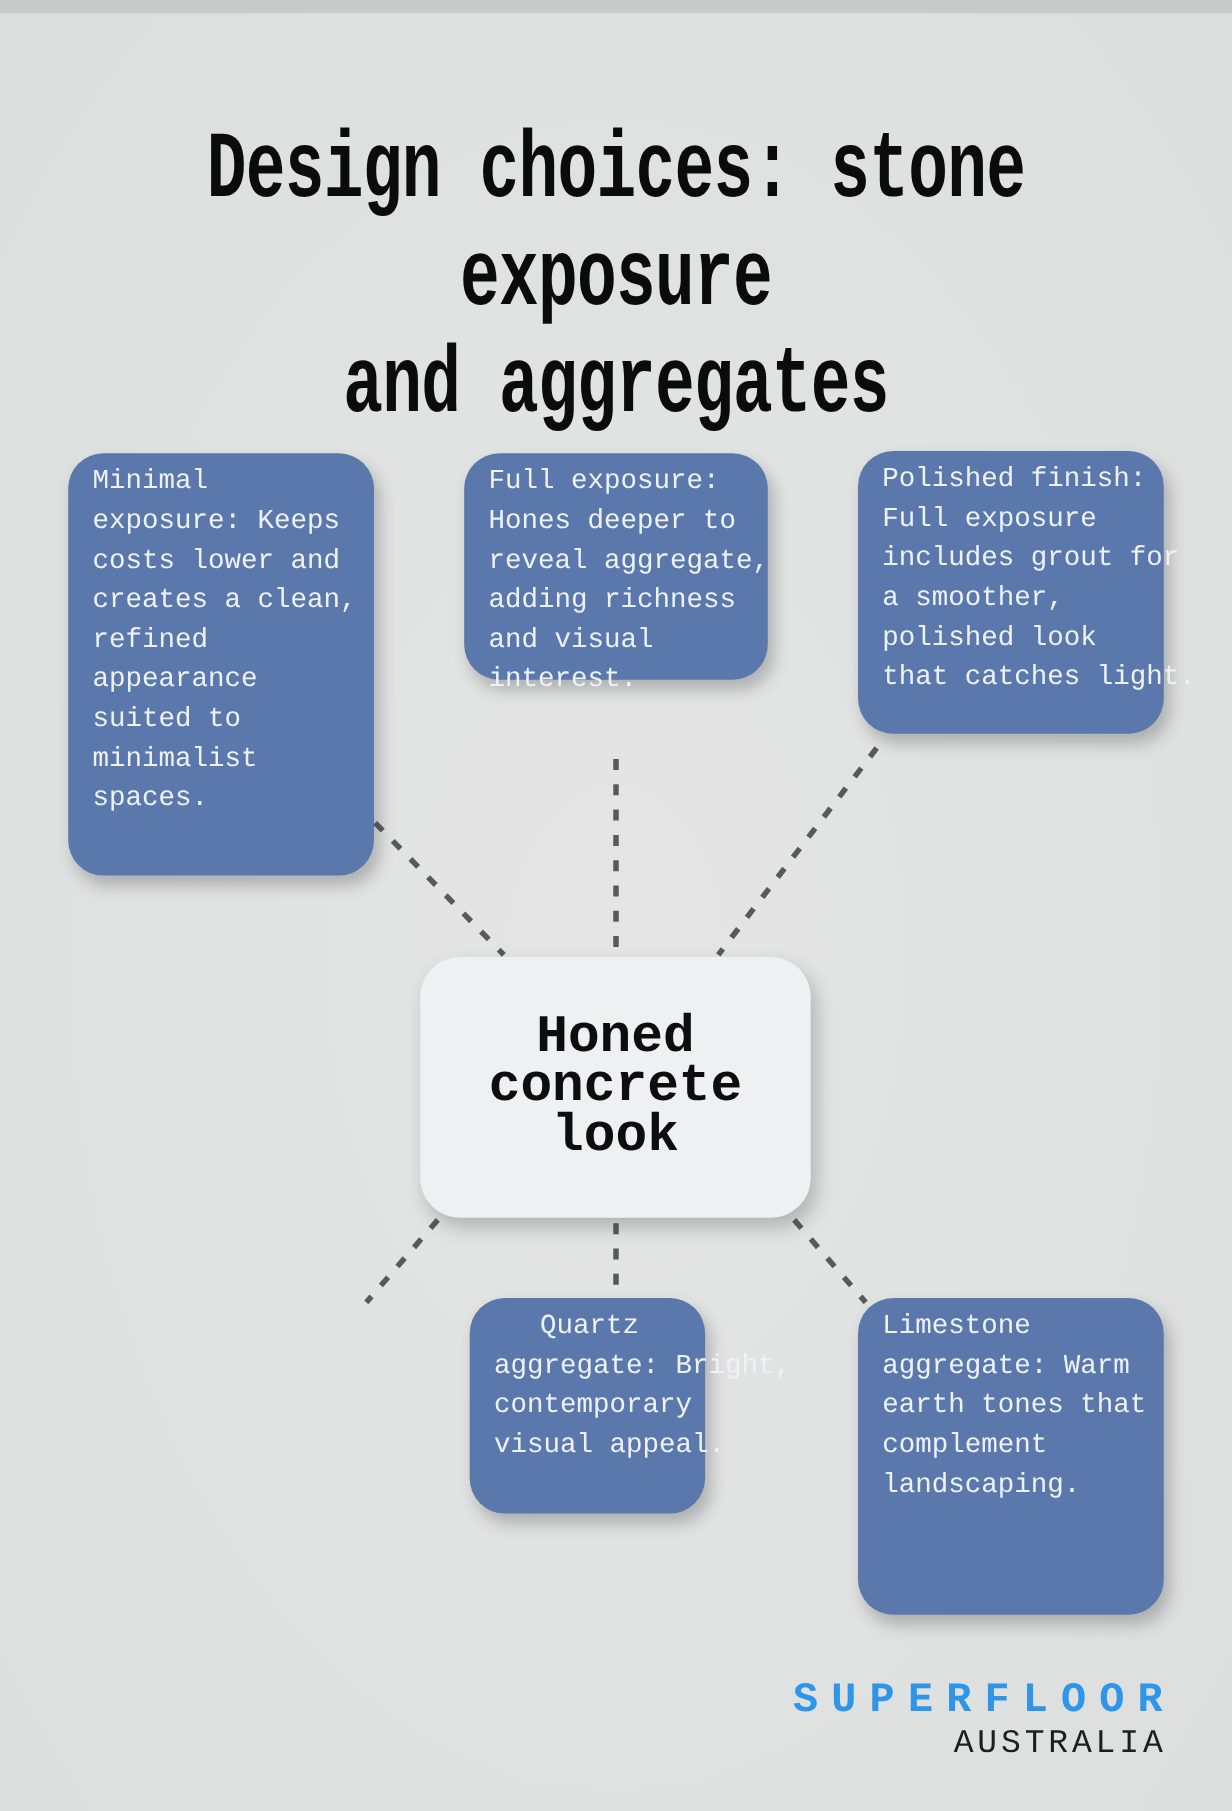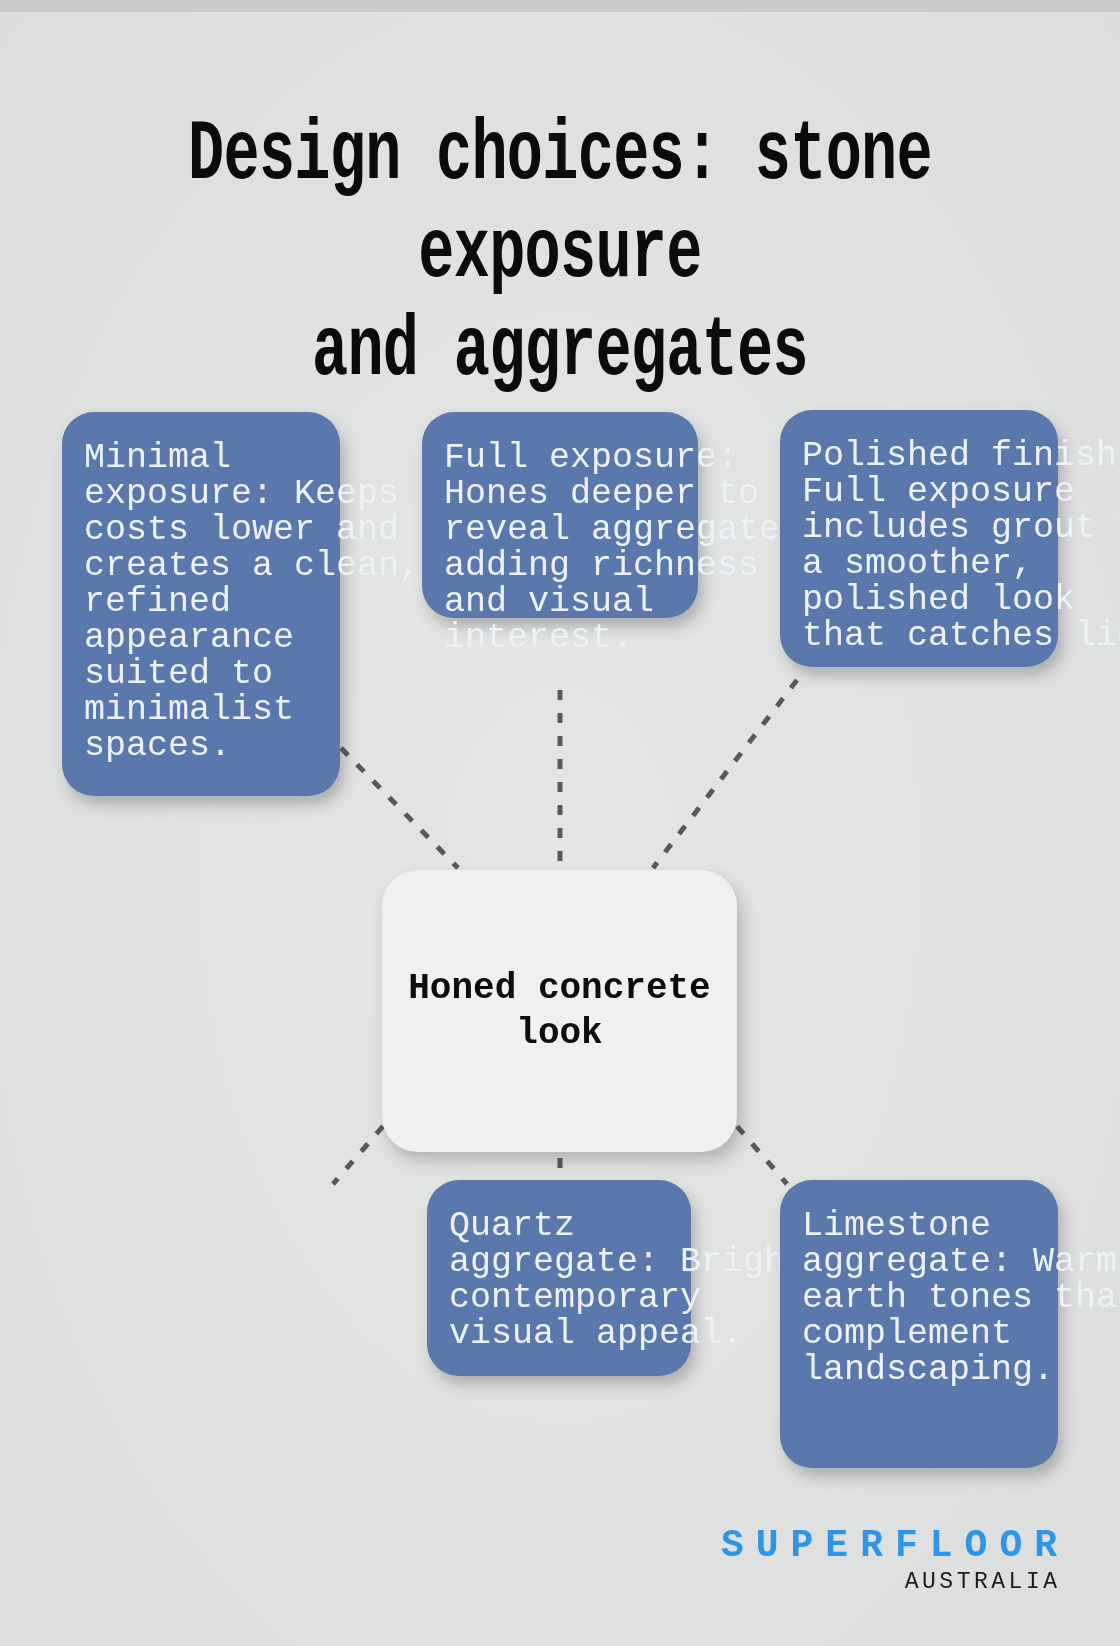--- a/index.html
+++ b/index.html
@@ -26,55 +26,55 @@
   .connectors line{
     stroke:#58595b;stroke-width:5;
     stroke-dasharray:10 13;
   }
   .node{
     position:absolute;
     background:#5b78ac;
     border-radius:32px;
     box-shadow:5px 9px 14px rgba(60,62,66,0.30);
     color:#eef2f7;
-    font-size:35px;line-height:36px;
-    padding:28px 18px 24px 22px;
+    font-size:25px;line-height:36px;
+    padding:8px 18px 24px 22px;
     white-space:pre;
     box-sizing:border-box;
   }
   .node-a{left:62px;top:400px;width:278px;height:384px;}
   .node-b{left:422px;top:400px;width:276px;height:206px;}
   .node-c{left:780px;top:398px;width:278px;height:257px;}
   .node-d{left:60px;top:1170px;width:282px;height:233px;}
-  .node-e{left:427px;top:1168px;width:264px;height:196px;}
+  .node-e{left:427px;top:1168px;width:214px;height:196px;text-align:center;}
   .node-f{left:780px;top:1168px;width:278px;height:288px;}
   .center-node{
-    position:absolute;left:382px;top:858px;width:355px;height:282px;
+    position:absolute;left:382px;top:858px;width:355px;height:237px;
     background:#eff0f2;
     border-radius:36px;
     box-shadow:5px 9px 16px rgba(60,62,66,0.28);
     display:flex;align-items:center;justify-content:center;
     text-align:center;
-    font-size:36px;line-height:45px;font-weight:bold;
+    font-size:48px;line-height:45px;font-weight:bold;
     color:#0d0d0d;
     white-space:pre-line;
     box-sizing:border-box;
   }
   .logo{
     position:absolute;right:63px;top:1512px;
     text-align:right;
   }
   .logo-brand{
     font-size:38px;font-weight:bold;
     letter-spacing:12px;margin-right:-12px;
     color:#2e95e8;
     display:block;
   }
   .logo-region{
-    font-size:23px;font-weight:normal;
+    font-size:30px;font-weight:normal;
     letter-spacing:3.5px;margin-right:-3.5px;
     color:#1d1d1d;
     display:block;
     margin-top:2px;
   }
 </style>
 </head>
 <body>
 
 <div class="canvas">

